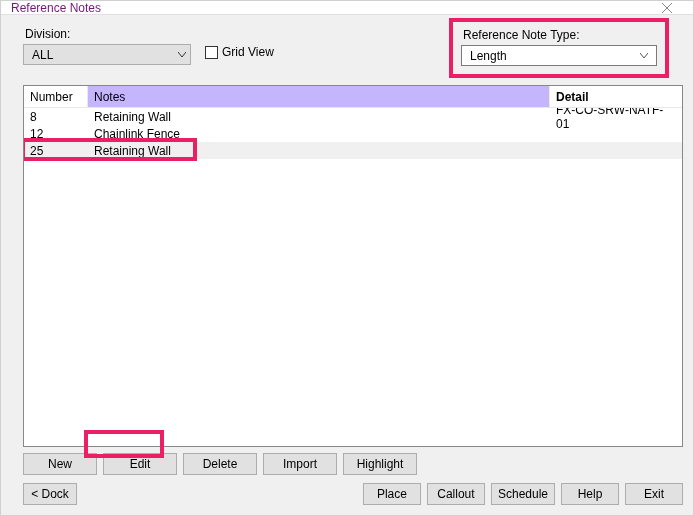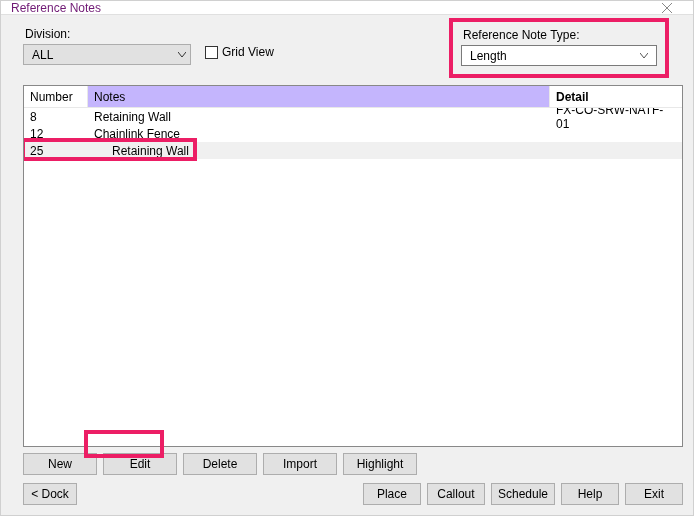--- a/index.html
+++ b/index.html
@@ -135,21 +135,21 @@
     display: flex;
     height: 17px;
     align-items: center;
     font-size: 12px;
     color: #000;
   }
   .td { padding: 0 6px; }
   .td.number { width: 64px; }
   .td.notes { flex: 1; }
   .td.detail { width: 132px; }
-  .trow.sel { background: #f0f0f0; gap: 18px; }
+  .trow.sel { background: #f0f0f0; }
   .row-highlight {
     position: absolute;
     left: -3px;
     top: 30px;
     width: 176px;
     height: 23px;
     border: 4px solid #ec1e65;
     pointer-events: none;
   }
   .btn-row1, .btn-row2 {

